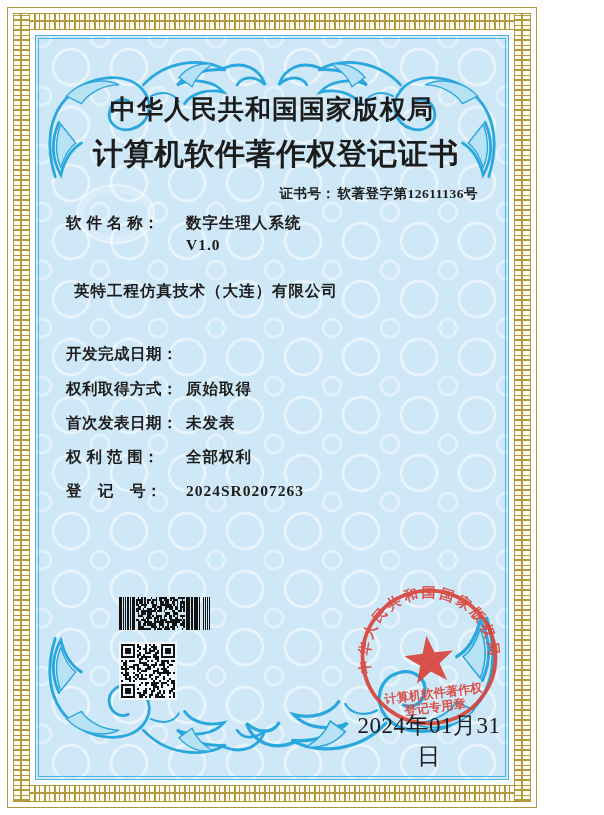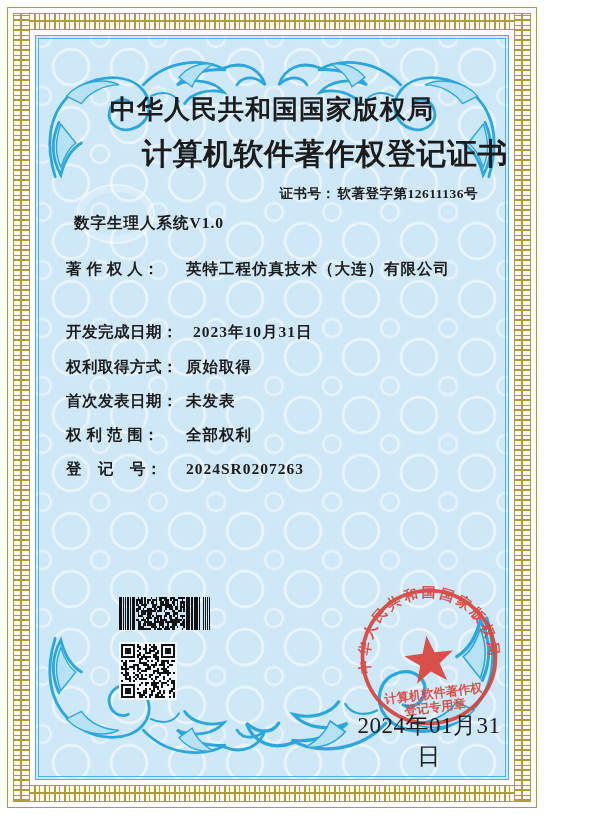--- a/index.html
+++ b/index.html
@@ -48,30 +48,30 @@
   .corner.br{bottom:2px;right:2px;width:268px;height:172px;transform:scale(-1,-1);}
 
   .emblem-watermark{
     position:absolute;left:40px;top:148px;width:75px;height:56px;border-radius:50%;
     border:2px solid rgba(255,255,255,.65);box-shadow:inset 0 0 0 6px rgba(255,255,255,.25);
     opacity:.8;pointer-events:none;
   }
 
   .title{position:absolute;top:56px;left:0;right:0;text-align:center;
     font-size:26px;letter-spacing:1px;font-weight:600;}
-  .subtitle{position:absolute;top:98px;left:8px;right:0;text-align:right;
+  .subtitle{position:absolute;top:98px;left:8px;right:0;text-align:center;
     font-size:30px;font-weight:bold;letter-spacing:0.5px;}
   .certno{position:absolute;top:149px;right:30px;font-size:13.5px;font-weight:bold;letter-spacing:.5px;}
   .certno .lbl{margin-right:2px;}
 
   .fields{position:absolute;top:176px;left:30px;right:26px;}
   .field{display:flex;align-items:flex-start;margin-bottom:12px;
     font-size:15.5px;font-weight:bold;line-height:22px;}
   .field .flabel{flex:0 0 112px;white-space:nowrap;letter-spacing:.5px;}
-  .field .fvals{display:flex;flex-direction:row;letter-spacing:1px;margin-left:8px;}
+  .field .fvals{display:flex;flex-direction:column;letter-spacing:1px;margin-left:8px;}
   .field:nth-child(1){margin-bottom:24px;}
   .field:nth-child(2){margin-bottom:41px;}
   .field:nth-child(3){margin-bottom:13px;gap:7px;}
 
   .statement{position:absolute;top:479px;left:28px;width:480px;margin:0;
     font-size:15.5px;font-weight:bold;line-height:30px;letter-spacing:.4px;
     text-indent:2em;text-align:justify;}
 
   .barcode{position:absolute;left:83px;top:561px;width:92px;height:33px;}
   .qrcode{position:absolute;left:83px;top:606px;width:58px;height:58px;}
@@ -133,36 +133,33 @@
 
     <div class="title">中华人民共和国国家版权局</div>
     <div class="subtitle">计算机软件著作权登记证书</div>
 
     <div class="certno">
       <span class="lbl">证书号：</span><span>软著登字第12611136号</span>
     </div>
 
     <div class="fields" id="fields">
         <div class="field">
+          <span class="flabel">软 件 名 称：</span>
           <span class="fvals">
             <span>数字生理人系统</span>
             <span>V1.0</span>
           </span>
         </div>
         <div class="field">
-          <span class="flabel">著 作 权 人：</span>
           <span class="fvals">
             <span>英特工程仿真技术（大连）有限公司</span>
           </span>
         </div>
         <div class="field">
           <span class="flabel">开发完成日期：</span>
-          <span class="fvals">
-            <span>2023年10月31日</span>
-          </span>
         </div>
         <div class="field">
           <span class="flabel">权利取得方式：</span>
           <span class="fvals">
             <span>原始取得</span>
           </span>
         </div>
         <div class="field">
           <span class="flabel">首次发表日期：</span>
           <span class="fvals">

